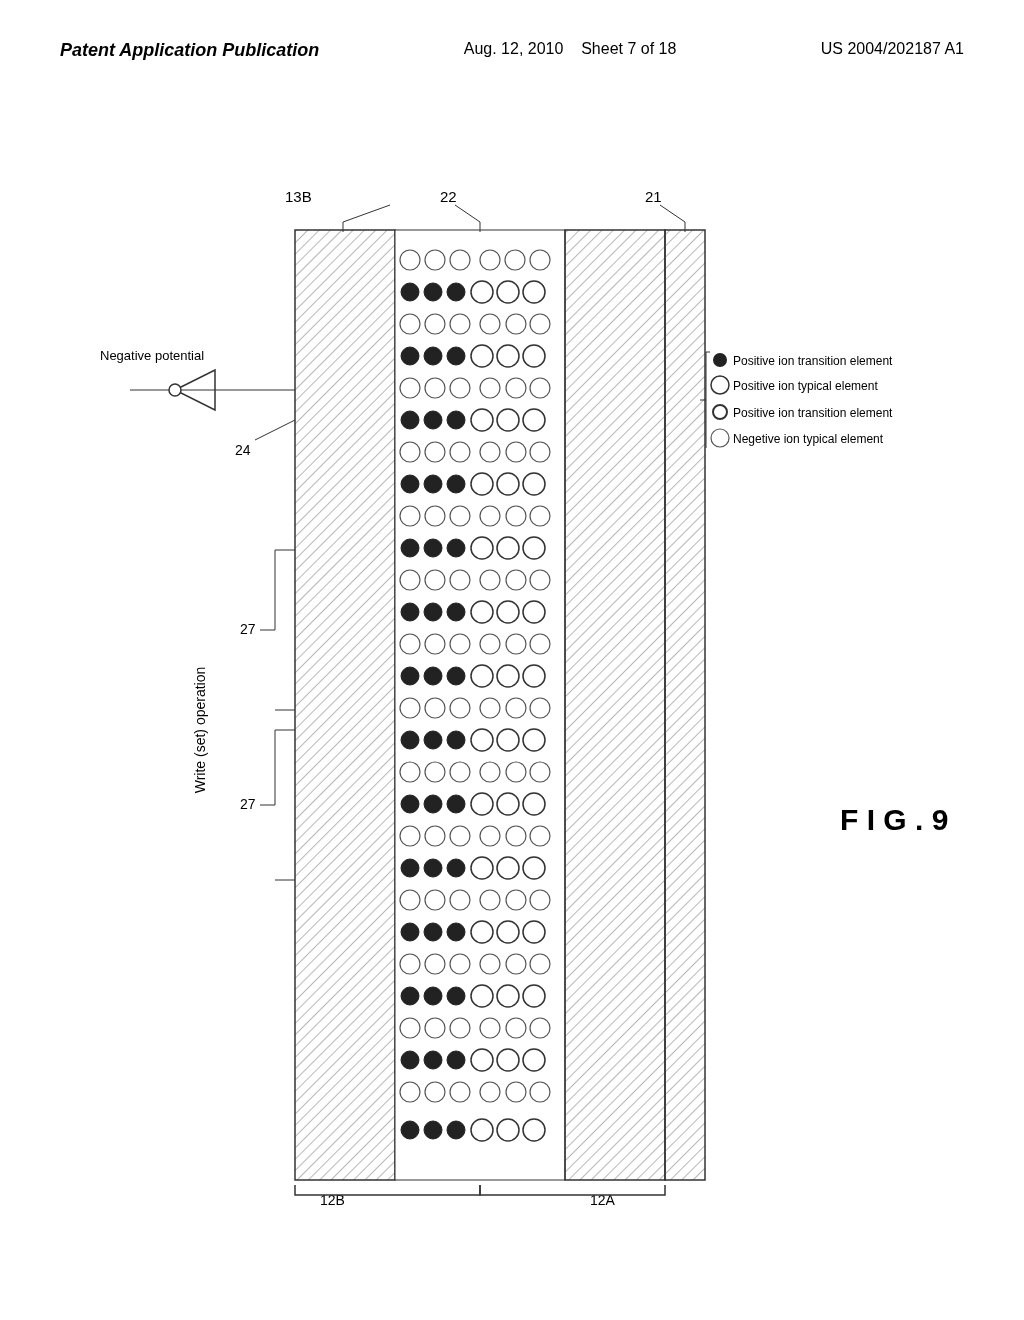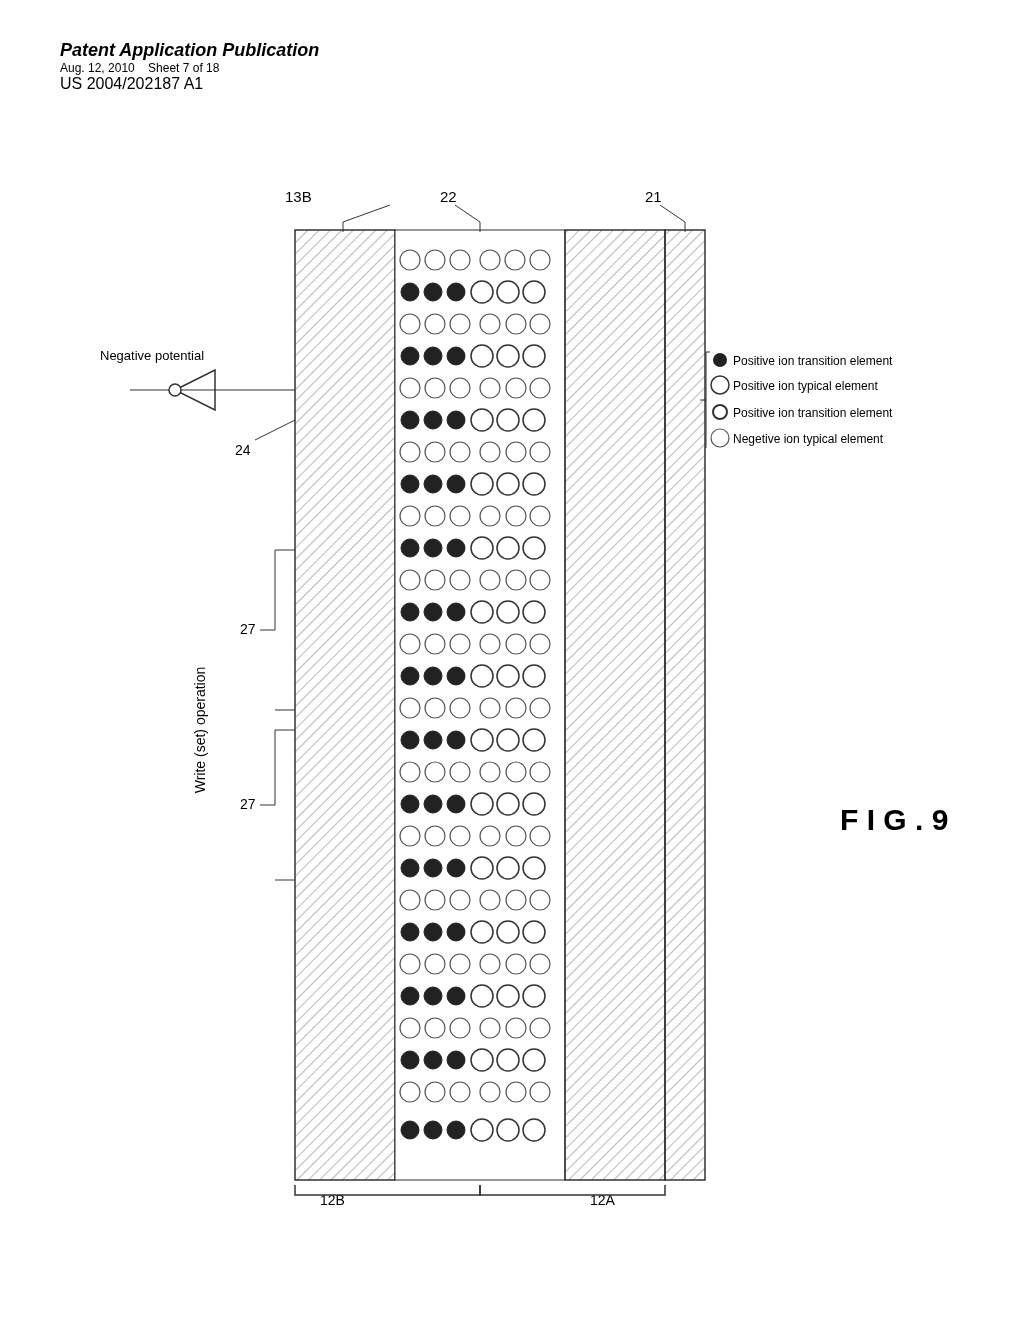--- a/index.html
+++ b/index.html
@@ -15,29 +15,28 @@
     
     .header {
       position: absolute;
       top: 40px;
       left: 0;
       right: 0;
       display: flex;
       justify-content: space-between;
       align-items: flex-start;
       padding: 0 60px;
-      flex-direction: column;
     }
     .header-left {
       font-size: 18px;
       font-weight: bold;
       font-style: italic;
     }
     .header-center {
-      font-size: 12px;
+      font-size: 16px;
       text-align: center;
     }
     .header-right {
       font-size: 16px;
       text-align: right;
     }
   </style>
 </head>
 <body>
 

